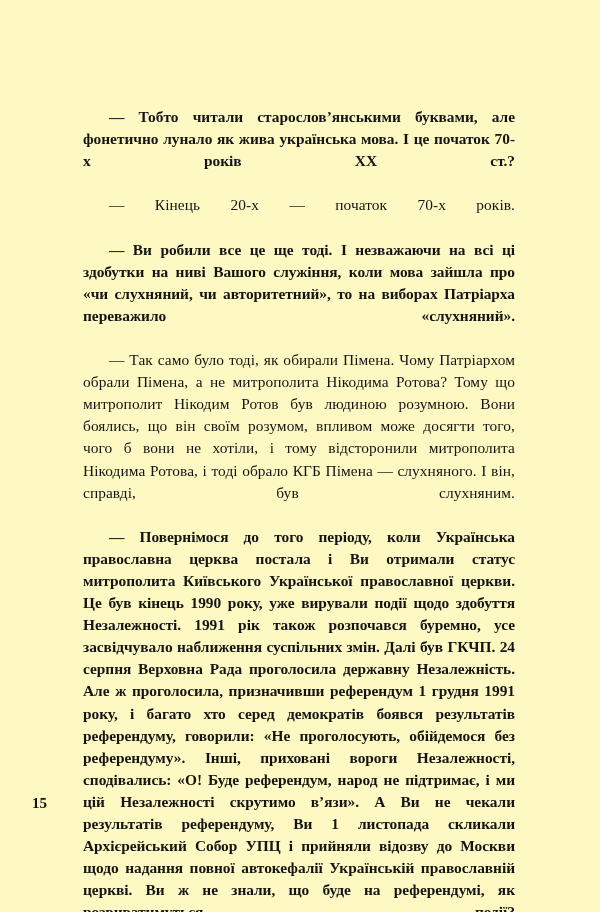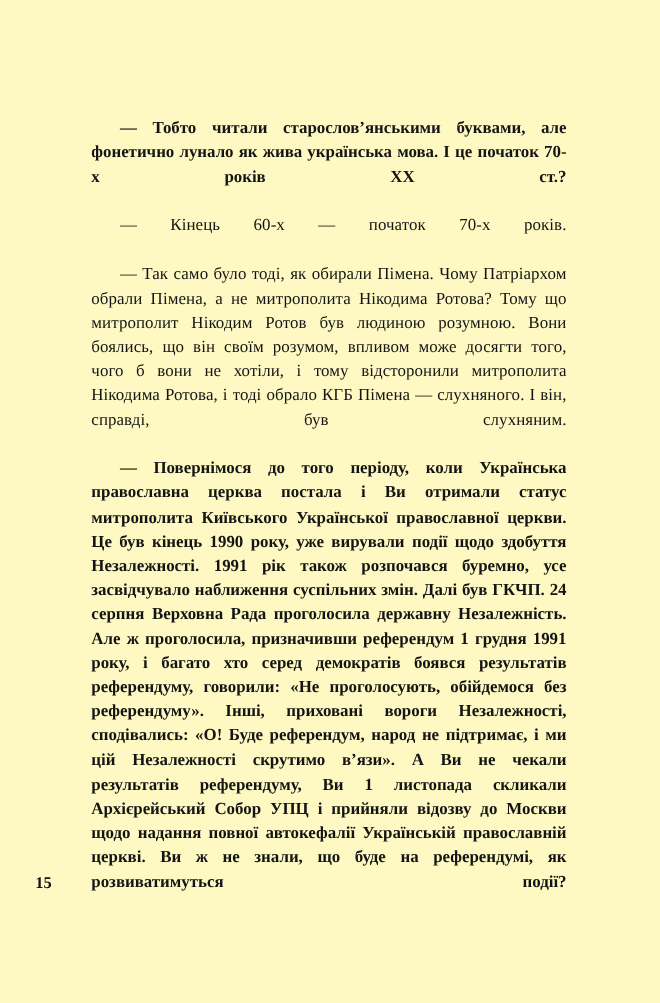--- a/index.html
+++ b/index.html
@@ -69,20 +69,21 @@
     padding-left: 32px;
   }
 </style>
 </head>
 <body>
 
 <div class="page">
 
   <div class="text-block">
     <p class="para bold">— Тобто читали старослов’янськими буквами, але фонетично лунало як жива українська мова. І це початок 70-х років ХХ ст.?</p>
-    <p class="para regular">— Кінець 60-х — початок 70-х років.</p>
+    <p class="para regular">— Кінець 20-х — початок 70-х років.</p>
+    <p class="para bold">— Ви робили все це ще тоді. І незважаючи на всі ці здобутки на ниві Вашого служіння, коли мова зайшла про «чи слухняний, чи авторитетний», то на виборах Патріарха переважило «слухняний».</p>
     <p class="para regular">— Так само було тоді, як обирали Пімена. Чому Патріархом обрали Пімена, а не митрополита Нікодима Ротова? Тому що митрополит Нікодим Ротов був людиною розумною. Вони боялись, що він своїм розумом, впливом може досягти того, чого б вони не хотіли, і тому відсторонили митрополита Нікодима Ротова, і тоді обрало КГБ Пімена — слухняного. І він, справді, був слухняним.</p>
     <p class="para bold">— Повернімося до того періоду, коли Українська православна церква постала і Ви отримали статус митрополита Київського Української православної церкви. Це був кінець 1990 року, уже вирували події щодо здобуття Незалежності. 1991 рік також розпочався буремно, усе засвідчувало наближення суспільних змін. Далі був ГКЧП. 24 серпня Верховна Рада проголосила державну Незалежність. Але ж проголосила, призначивши референдум 1 грудня 1991 року, і багато хто серед демократів боявся результатів референдуму, говорили: «Не проголосують, обійдемося без референдуму». Інші, приховані вороги Незалежності, сподівались: «О! Буде референдум, народ не підтримає, і ми цій Незалежності скрутимо в’язи». А Ви не чекали результатів референдуму, Ви 1 листопада скликали Архієрейський Собор УПЦ і прийняли відозву до Москви щодо надання повної автокефалії Українській православній церкві. Ви ж не знали, що буде на референдумі, як розвиватимуться події?</p>
   </div>
 
   <div class="page-number">15</div>
 
 </div>
 
 </body></html>

